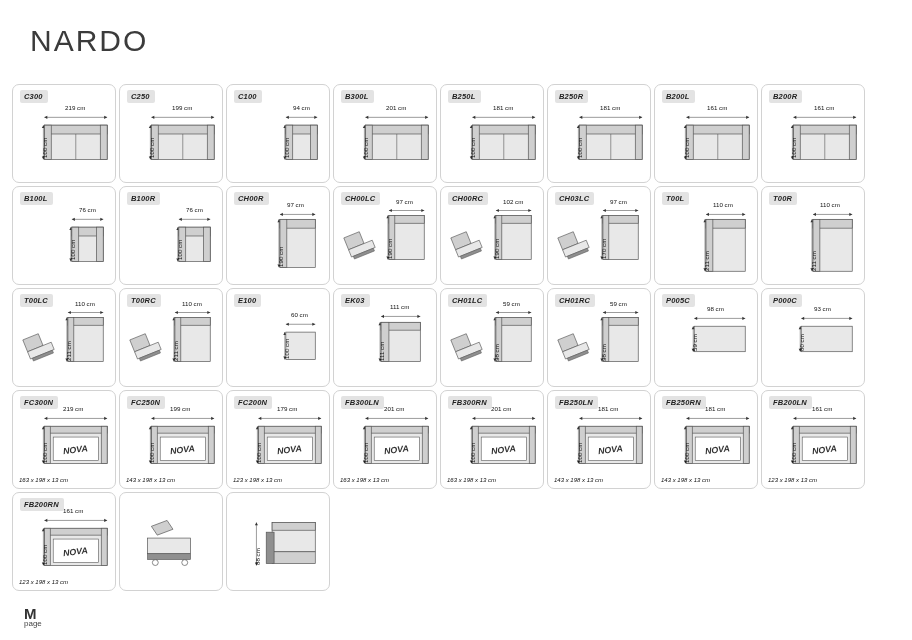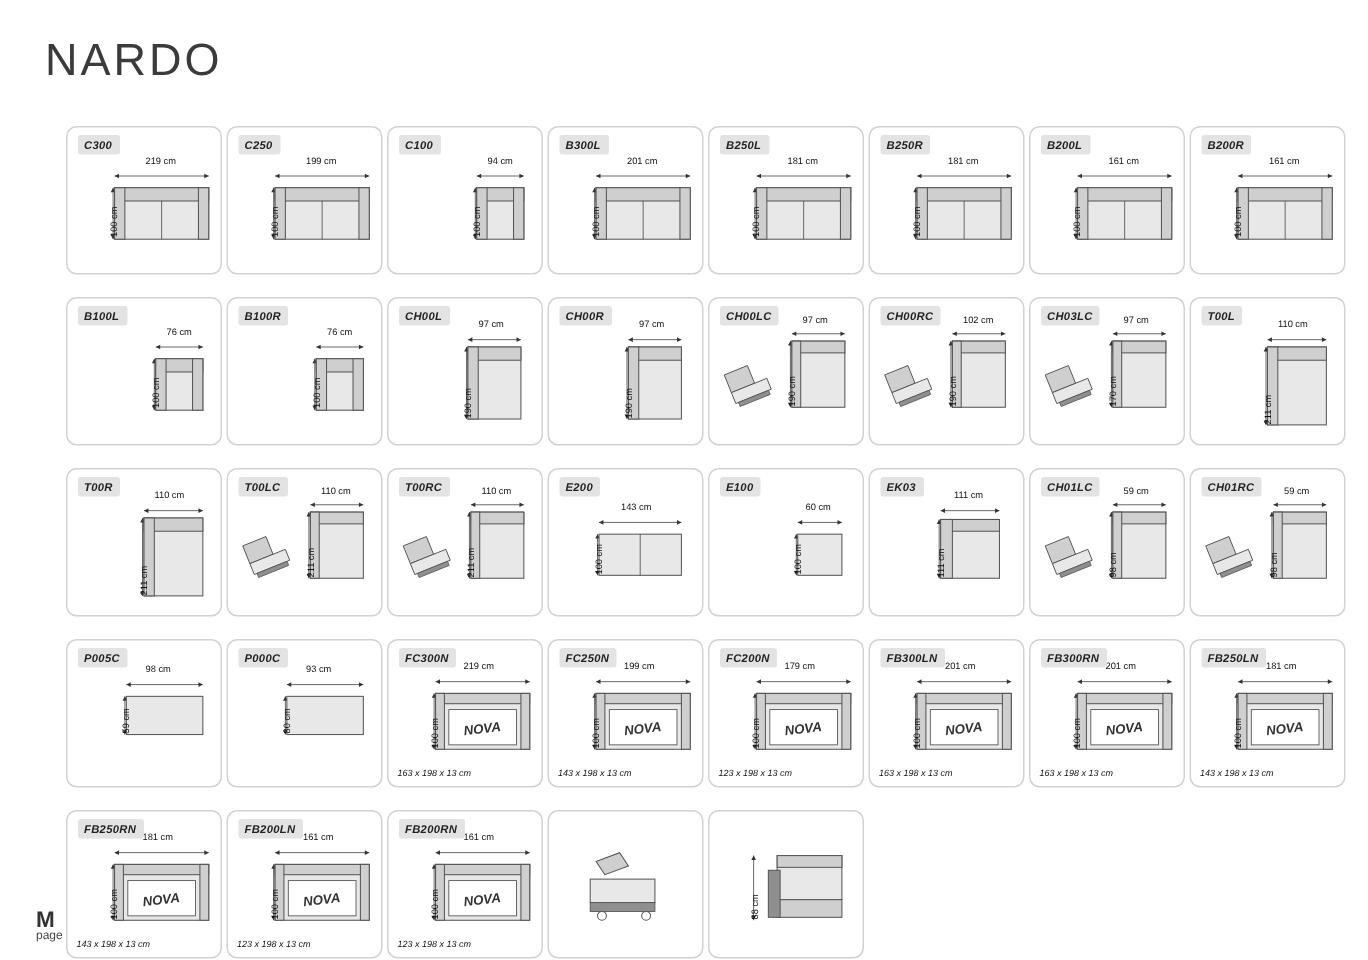--- a/index.html
+++ b/index.html
@@ -19,26 +19,26 @@
     position: absolute;
     left: 30px; top: 24px;
     font-size: 30px;
     letter-spacing: 2px;
     font-weight: 400;
     color: #3b3b3b;
     font-family: "Liberation Sans", sans-serif;
   }
   #grid {
     position: absolute;
-    left: 44px; top: 84px;
+    left: 12px; top: 84px;
     width: 856px;
     display: grid;
     grid-template-columns: repeat(8, 104px);
     grid-auto-rows: 99px;
-    gap: 15px 3px;
+    gap: 3px 3px;
   }
   .cell {
     position: relative;
     border: 1px solid #d2d2d2;
     border-radius: 7px;
     background: #ffffff;
     overflow: hidden;
   }
   .cell.empty { border-color: #d2d2d2; }
   .code {
@@ -285,36 +285,20 @@
     <line x1="54" y1="28" x2="90" y2="28" stroke="#333" stroke-width="0.5"></line>
   <path d="M54 28 l3 -1.6 v3.2 z" fill="#333"></path>
   <path d="M90 28 l-3 -1.6 v3.2 z" fill="#333"></path>
     <line x1="53" y1="33" x2="53" y2="82" stroke="#333" stroke-width="0.5"></line>
   <path d="M53 33 l-1.6 3 h3.2 z" fill="#333"></path>
   <path d="M53 82 l-1.6 -3 h3.2 z" fill="#333"></path>
     <rect x="54" y="33" width="36" height="49" fill="#e8e8e8" stroke="#555555" stroke-width="0.7"></rect>
     <rect x="54" y="33" width="36" height="9" fill="#cfcfcf" stroke="#555555" stroke-width="0.7"></rect>
     <rect x="54" y="33" width="7" height="49" fill="#cfcfcf" stroke="#555555" stroke-width="0.7"></rect>
         </svg>
-        <div class="code">CH00L</div>
-        <div class="dim-top" style="left: 60px; top: 14px;">97 cm</div>
-        <div class="dim-left" style="left: 50px; top: 80px;">190 cm</div>
-      </div>
-      <div class="cell">
-        <svg class="art" viewBox="0 0 104 99" preserveAspectRatio="none">
-    <line x1="54" y1="28" x2="90" y2="28" stroke="#333" stroke-width="0.5"></line>
-  <path d="M54 28 l3 -1.6 v3.2 z" fill="#333"></path>
-  <path d="M90 28 l-3 -1.6 v3.2 z" fill="#333"></path>
-    <line x1="53" y1="33" x2="53" y2="82" stroke="#333" stroke-width="0.5"></line>
-  <path d="M53 33 l-1.6 3 h3.2 z" fill="#333"></path>
-  <path d="M53 82 l-1.6 -3 h3.2 z" fill="#333"></path>
-    <rect x="54" y="33" width="36" height="49" fill="#e8e8e8" stroke="#555555" stroke-width="0.7"></rect>
-    <rect x="54" y="33" width="36" height="9" fill="#cfcfcf" stroke="#555555" stroke-width="0.7"></rect>
-    <rect x="54" y="33" width="7" height="49" fill="#cfcfcf" stroke="#555555" stroke-width="0.7"></rect>
-        </svg>
         <div class="code">CH00R</div>
         <div class="dim-top" style="left: 60px; top: 14px;">97 cm</div>
         <div class="dim-left" style="left: 50px; top: 80px;">190 cm</div>
       </div>
       <div class="cell">
         <svg class="art" viewBox="0 0 104 99" preserveAspectRatio="none">
     <line x1="56" y1="24" x2="92" y2="24" stroke="#333" stroke-width="0.5"></line>
   <path d="M56 24 l3 -1.6 v3.2 z" fill="#333"></path>
   <path d="M92 24 l-3 -1.6 v3.2 z" fill="#333"></path>
     <line x1="55" y1="29" x2="55" y2="74" stroke="#333" stroke-width="0.5"></line>
@@ -444,35 +428,20 @@
       <rect x="0" y="13" width="26" height="8" fill="#e8e8e8" stroke="#555555" stroke-width="0.6"></rect>
       <rect x="2" y="21" width="22" height="3" fill="#8f8f8f" stroke="#555555" stroke-width="0.5"></rect>
     </g>
         </svg>
         <div class="code">T00RC</div>
         <div class="dim-top" style="left: 62px; top: 11px;">110 cm</div>
         <div class="dim-left" style="left: 52px; top: 72px;">211 cm</div>
       </div>
       <div class="cell">
         <svg class="art" viewBox="0 0 104 99" preserveAspectRatio="none">
-    <line x1="34" y1="36" x2="90" y2="36" stroke="#333" stroke-width="0.5"></line>
-  <path d="M34 36 l3 -1.6 v3.2 z" fill="#333"></path>
-  <path d="M90 36 l-3 -1.6 v3.2 z" fill="#333"></path>
-    <line x1="33" y1="44" x2="33" y2="72" stroke="#333" stroke-width="0.5"></line>
-  <path d="M33 44 l-1.6 3 h3.2 z" fill="#333"></path>
-  <path d="M33 72 l-1.6 -3 h3.2 z" fill="#333"></path>
-    <rect x="34" y="44" width="56" height="28" fill="#e8e8e8" stroke="#555555" stroke-width="0.7"></rect>
-    <line x1="62" y1="44" x2="62" y2="72" stroke="#555555" stroke-width="0.6"></line>
-        </svg>
-        <div class="code">E200</div>
-        <div class="dim-top" style="left: 48px; top: 22px;">143 cm</div>
-        <div class="dim-left" style="left: 30px; top: 70px;">100 cm</div>
-      </div>
-      <div class="cell">
-        <svg class="art" viewBox="0 0 104 99" preserveAspectRatio="none">
     <line x1="60" y1="36" x2="90" y2="36" stroke="#333" stroke-width="0.5"></line>
   <path d="M60 36 l3 -1.6 v3.2 z" fill="#333"></path>
   <path d="M90 36 l-3 -1.6 v3.2 z" fill="#333"></path>
     <line x1="59" y1="44" x2="59" y2="72" stroke="#333" stroke-width="0.5"></line>
   <path d="M59 44 l-1.6 3 h3.2 z" fill="#333"></path>
   <path d="M59 72 l-1.6 -3 h3.2 z" fill="#333"></path>
     <rect x="60" y="44" width="30" height="28" fill="#e8e8e8" stroke="#555555" stroke-width="0.7"></rect>
         </svg>
         <div class="code">E100</div>
         <div class="dim-top" style="left: 64px; top: 22px;">60 cm</div>

